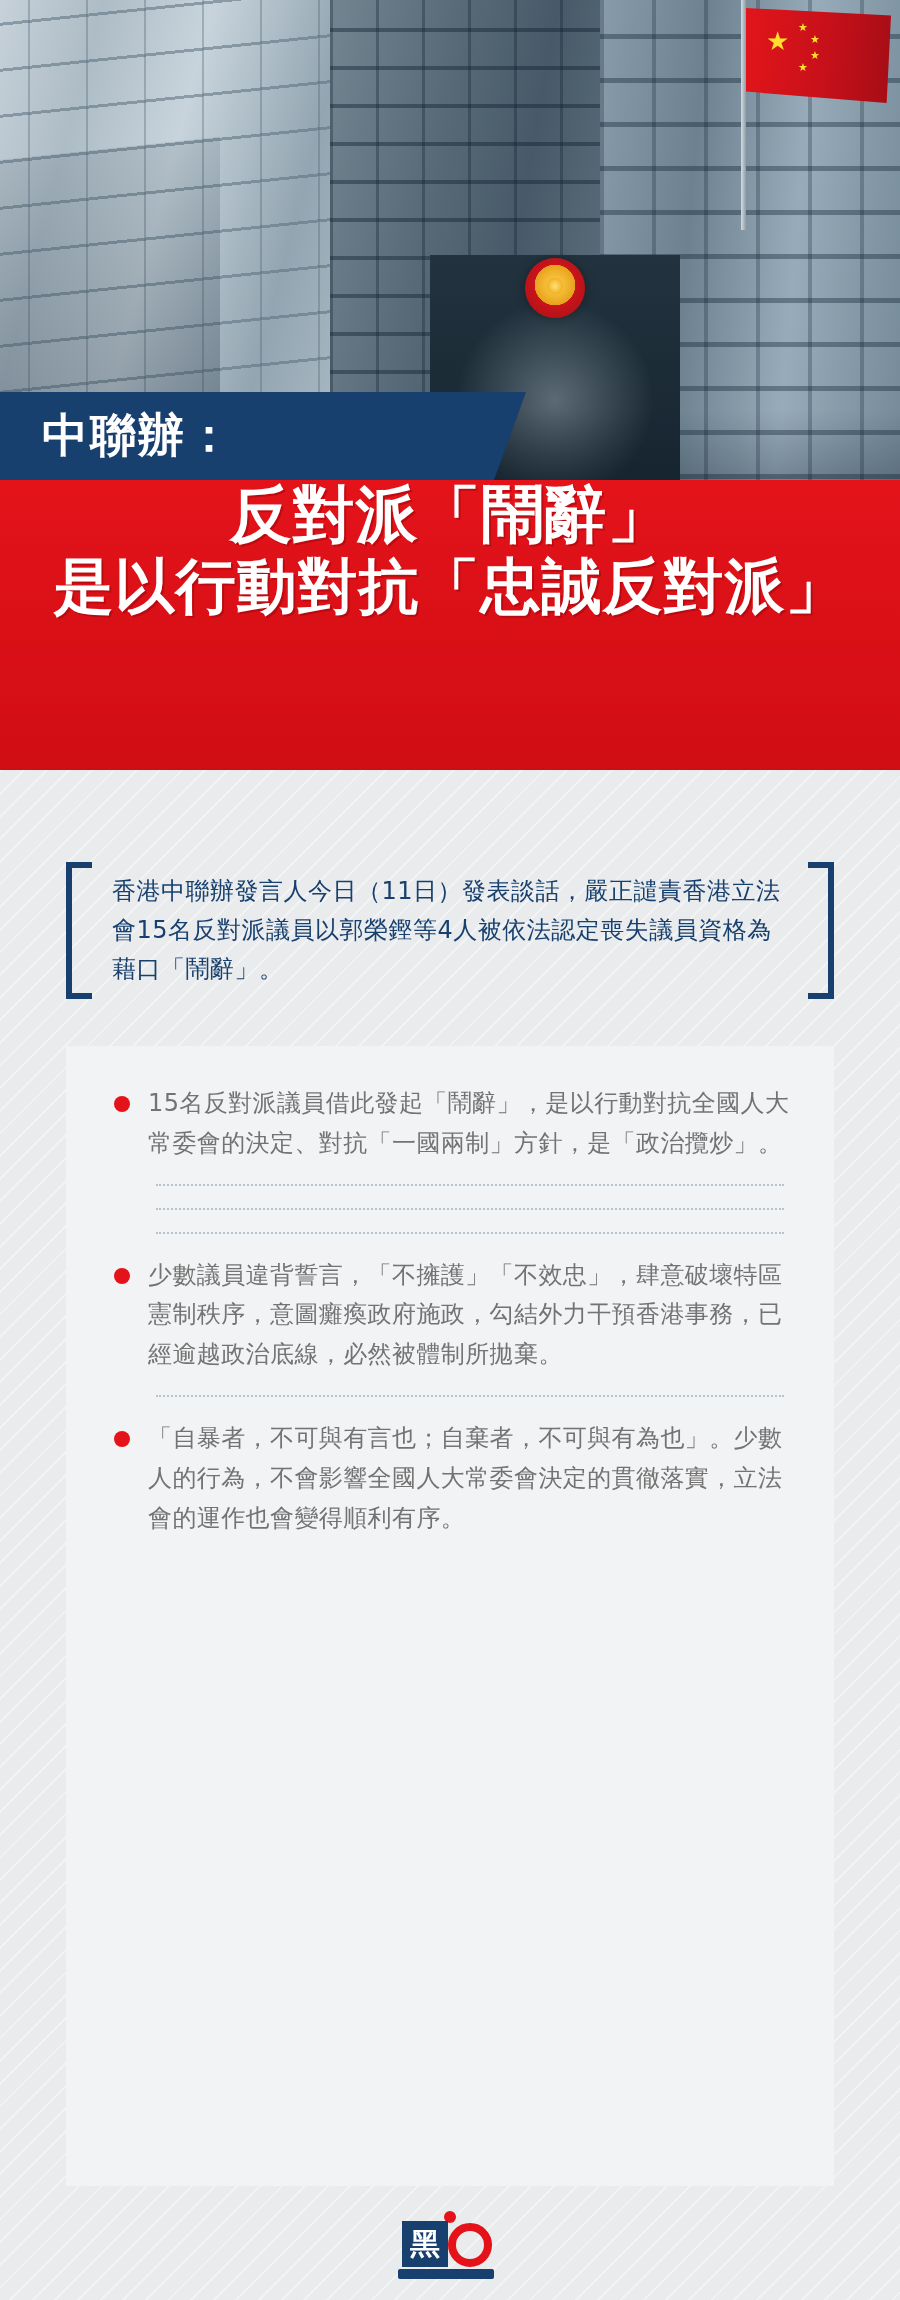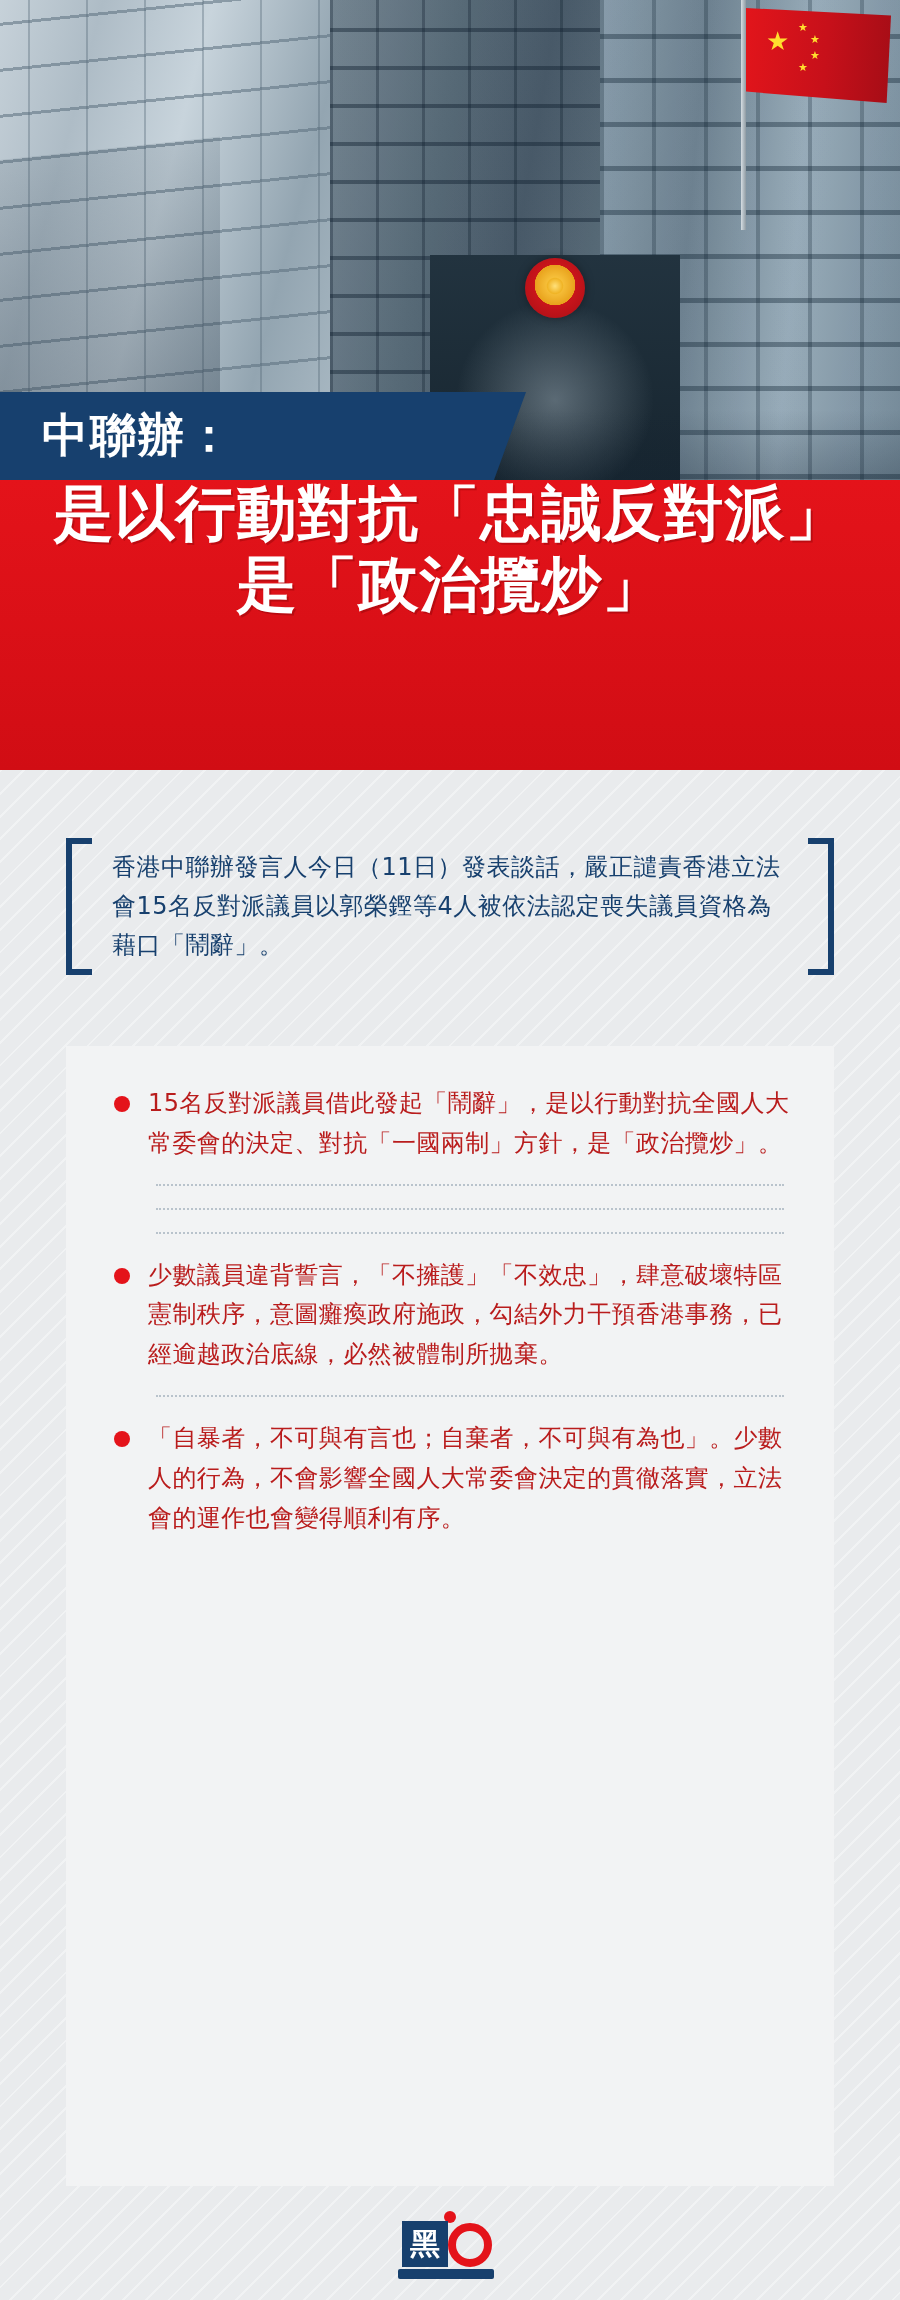--- a/index.html
+++ b/index.html
@@ -169,21 +169,21 @@
   .body-bg:before{
     content:"";
     position:absolute; left:0; top:0; width:900px; height:1530px;
     background:
       repeating-linear-gradient(135deg, rgba(255,255,255,0.55) 0 2px, rgba(255,255,255,0) 2px 16px);
     opacity:.7;
   }
 
   
   .lead-wrap{
-    position:absolute; left:66px; top:838px; width:768px;
+    position:absolute; left:66px; top:862px; width:768px;
     z-index:6;
   }
   .lead{
     position:relative;
     padding: 10px 46px 10px 46px;
     color:#17406e;
     font-size:24px; line-height:1.62;
     font-family: "DejaVu Sans", "Liberation Sans", sans-serif;
     letter-spacing:0.5px;
   }
@@ -197,21 +197,21 @@
   
   .card{
     position:absolute; left:66px; top:1046px; width:768px; height:1140px;
     background:#f2f3f4;
     z-index:6;
   }
   .bullets{ padding: 38px 40px 10px 40px; }
   .bullet{
     position:relative;
     padding-left:42px;
-    color:#b91c1c;
+    color:#737373;
     font-size:24px;
     line-height:1.66;
     font-family: "DejaVu Sans", "Liberation Sans", sans-serif;
     letter-spacing:0.4px;
   }
   .dot{
     position:absolute; left:8px; top:12px; width:16px; height:16px;
     border-radius:50%; background:#e4131a;
   }
   .sep{
@@ -271,22 +271,22 @@
     <div class="photo-fade"></div>
   </div>
 
   <div class="redband-top-left"></div>
   <div class="redband"></div>
   <div class="kicker-skew"></div>
   <div class="kicker">
     <span class="kicker-text">中聯辦：</span>
   </div>
   <div class="headline">
+    <div class="hl-line l1">反對派「鬧辭」</div>
     <div class="hl-line l2">是以行動對抗「忠誠反對派」</div>
-    <div class="hl-line l3">是「政治攬炒」</div>
   </div>
 
   <div class="body-bg"></div>
 
   <div class="lead-wrap">
     <div class="lead">
       <span class="brk left"></span>
       <span class="brk right"></span>
       <span>香港中聯辦發言人今日（11日）發表談話，嚴正譴責香港立法會15名反對派議員以郭榮鏗等4人被依法認定喪失議員資格為藉口「鬧辭」。</span>
     </div>

